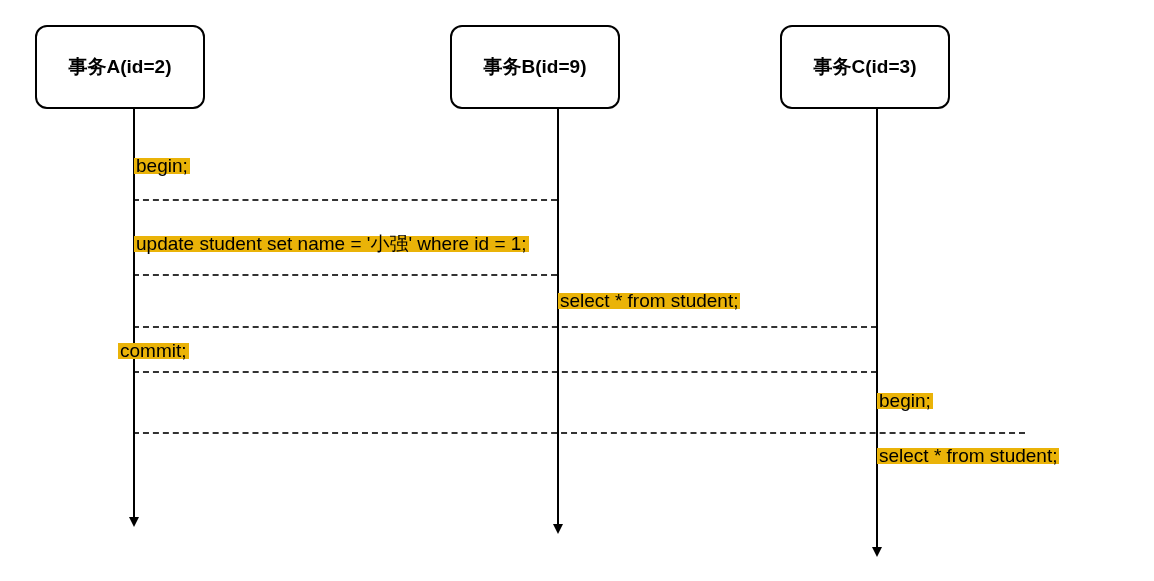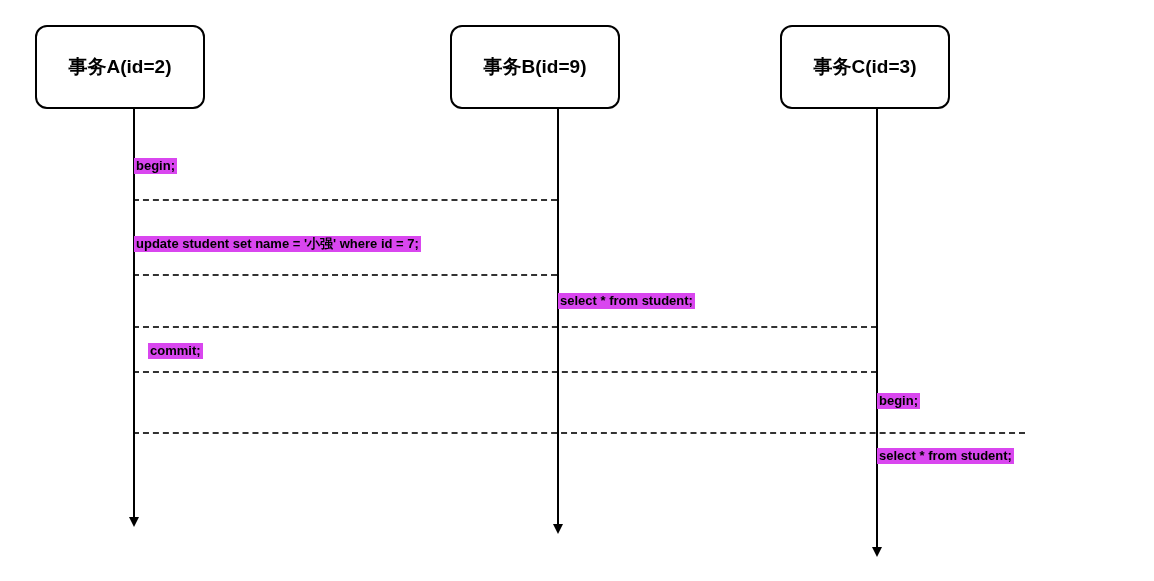--- a/index.html
+++ b/index.html
@@ -71,33 +71,33 @@
   }
   .sep-1 { left: 133px; top: 199px; width: 424px; }
   .sep-2 { left: 133px; top: 274px; width: 424px; }
   .sep-3 { left: 133px; top: 326px; width: 744px; }
   .sep-4 { left: 133px; top: 371px; width: 744px; }
   .sep-5 { left: 133px; top: 432px; width: 892px; }
 
   
   .event-label {
     position: absolute;
-    font-size: 13px;
-    font-weight: bold;
+    font-size: 19px;
+    font-weight: normal;
     color: #000000;
-    background: #d946ef;
+    background: #eab308;
     white-space: nowrap;
     line-height: 16px;
     padding: 0 2px;
     z-index: 3;
   }
   .ev-0 { left: 134px; top: 158px; }
   .ev-1 { left: 134px; top: 236px; }
   .ev-2 { left: 558px; top: 293px; }
-  .ev-3 { left: 148px; top: 343px; }
+  .ev-3 { left: 118px; top: 343px; }
   .ev-4 { left: 877px; top: 393px; }
   .ev-5 { left: 877px; top: 448px; }
 </style>
 </head>
 <body>
 
 <div class="canvas">
 
   <div class="actor-box actor-a">事务A(id=2)</div>
   <div class="actor-box actor-b">事务B(id=9)</div>
@@ -111,19 +111,19 @@
   <div class="arrowhead arrow-b"></div>
   <div class="arrowhead arrow-c"></div>
 
   <div class="separator sep-1"></div>
   <div class="separator sep-2"></div>
   <div class="separator sep-3"></div>
   <div class="separator sep-4"></div>
   <div class="separator sep-5"></div>
 
   <div class="event-label ev-0">begin;</div>
-  <div class="event-label ev-1">update student set name = '小强' where id = 7;</div>
+  <div class="event-label ev-1">update student set name = '小强' where id = 1;</div>
   <div class="event-label ev-2">select * from student;</div>
   <div class="event-label ev-3">commit;</div>
   <div class="event-label ev-4">begin;</div>
   <div class="event-label ev-5">select * from student;</div>
 
 </div>
 
 </body></html>

